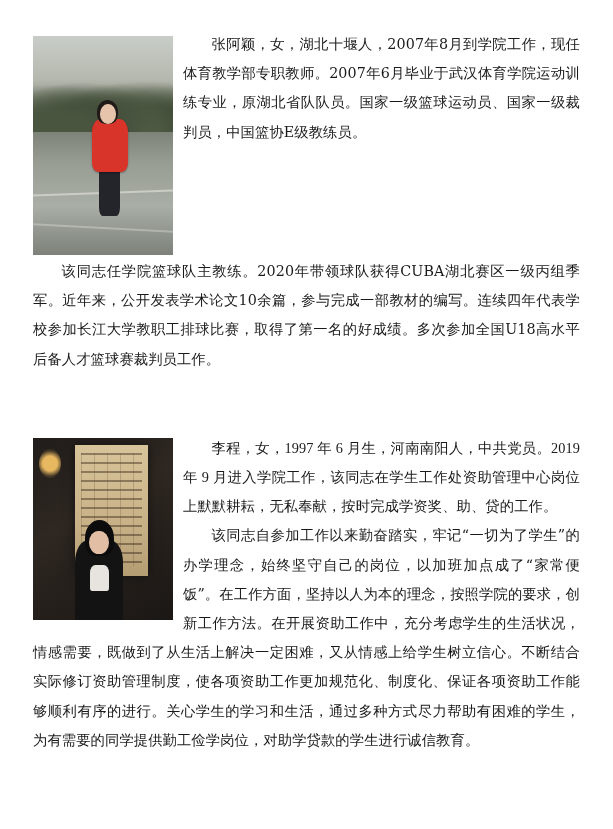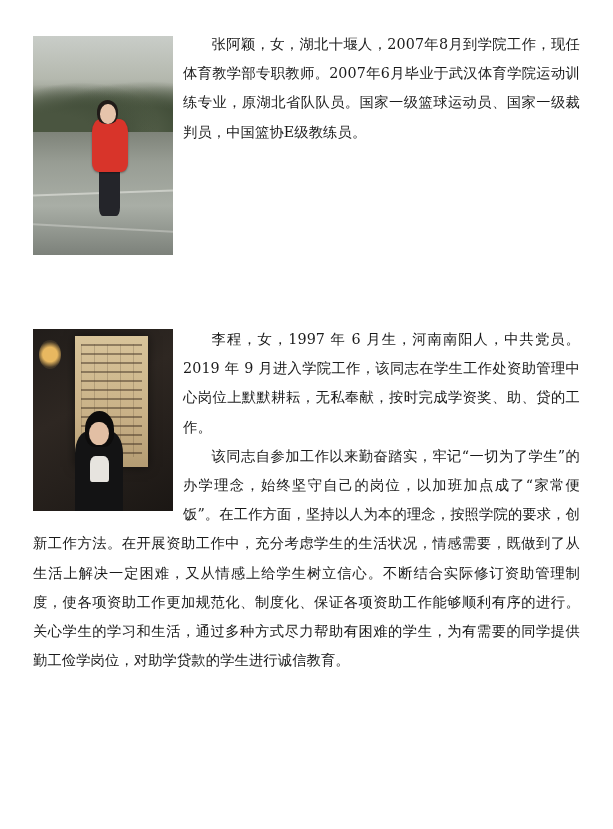--- a/index.html
+++ b/index.html
@@ -137,21 +137,21 @@
     margin: 0;
     font-size: 14.3px;
     line-height: 29.2px;
     text-align: justify;
     text-justify: inter-ideograph;
     letter-spacing: 0.1px;
   }
   p.indent { text-indent: 2em; }
   .clear { clear: both; }
   .gap { height: 60px; }
-  .blk2 { margin-top: 8px; }
+  .blk2 { margin-top: 0; font-family: Liberation Serif, serif; }
 </style>
 </head>
 <body>
 
 <div class="page">
   <div class="content">
 
     <div>
       <div class="photo photo-1">
         <div class="p1-sky"></div>
@@ -160,20 +160,21 @@
         <div class="p1-line1"></div>
         <div class="p1-line2"></div>
         <div class="p1-person-legs"></div>
         <div class="p1-person-coat"></div>
         <div class="p1-person-hair"></div>
         <div class="p1-person-head"></div>
       </div>
 
       <p class="indent">张阿颖，女，湖北十堰人，2007年8月到学院工作，现任体育教学部专职教师。2007年6月毕业于武汉体育学院运动训练专业，原湖北省队队员。国家一级篮球运动员、国家一级裁判员，中国篮协E级教练员。</p>
       <div class="clear"></div>
+      <p class="indent">该同志任学院篮球队主教练。2020年带领球队获得CUBA湖北赛区一级丙组季军。近年来，公开发表学术论文10余篇，参与完成一部教材的编写。连续四年代表学校参加长江大学教职工排球比赛，取得了第一名的好成绩。多次参加全国U18高水平后备人才篮球赛裁判员工作。</p>
     </div>
 
     <div class="gap"></div>
 
     <div>
       <div class="photo photo-2">
         <div class="p2-bg"></div>
         <div class="p2-lamp"></div>
         <div class="p2-scroll"></div>
         <div class="p2-person-body"></div>

